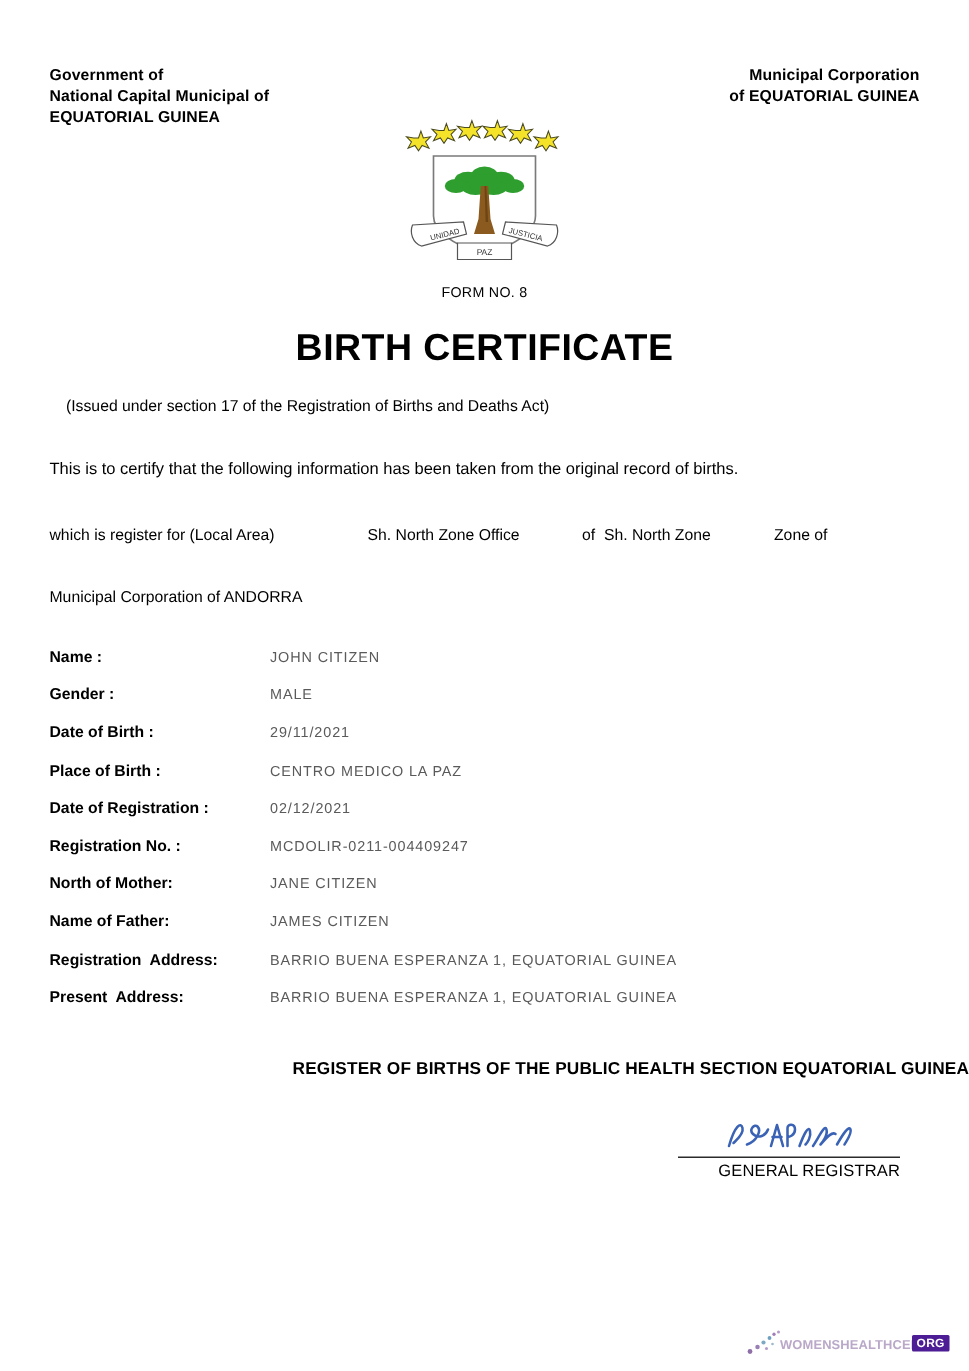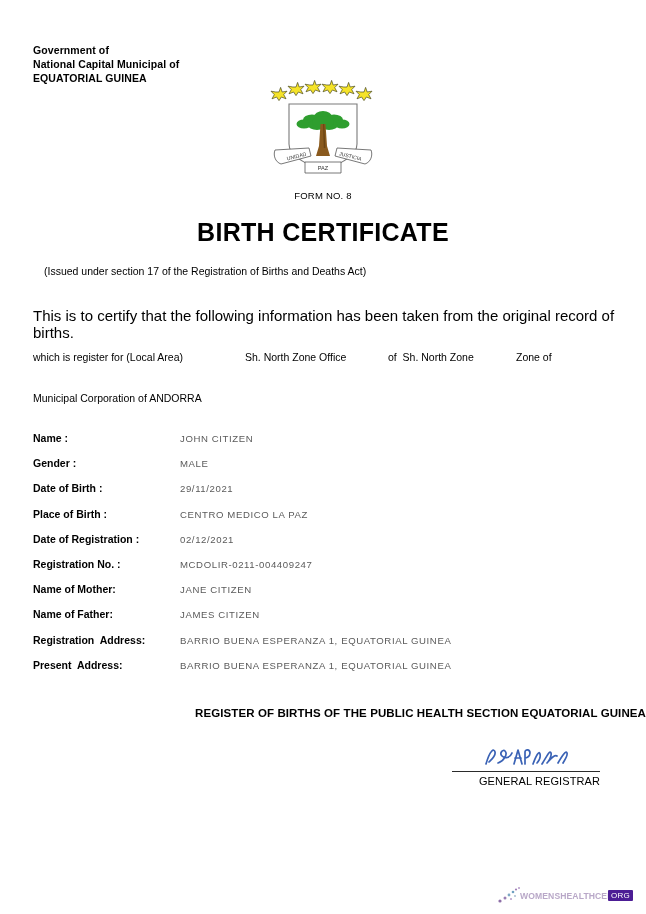--- a/index.html
+++ b/index.html
@@ -82,21 +82,21 @@
     left: 0;
     width: 100%;
     font-size: 10.5px;
     margin-left: 44px;
   }
 
   .certify {
     position: absolute;
     top: 307px;
     left: 33px;
-    font-size: 15px;
+    font-size: 11px;
   }
 
   
   .register-row {
     position: absolute;
     top: 351px;
     left: 33px;
     right: 33px;
     font-size: 10.5px;
     height: 14px;
@@ -201,37 +201,41 @@
     color: #b9a8c8;
     white-space: nowrap;
   }
   .wm-org {
     position: absolute;
     left: 111px;
     top: 5px;
     background: #4c1d95;
     color: #ffffff;
     font-size: 8px;
-    font-weight: normal;
+    font-weight: bold;
     padding: 1px 3px 1px 3px;
     letter-spacing: 0.2px;
     border-radius: 1px;
   }
   .wm-dots { position: absolute; left: 0; top: 0; }
 </style>
 </head>
 <body>
 
 <div class="page">
 
   <div class="header">
     <div class="header-block header-left">
       <div>Government of</div>
       <div>National Capital Municipal of</div>
       <div>EQUATORIAL GUINEA</div>
+    </div>
+    <div class="header-block header-right">
+      <div>Municipal Corporation</div>
+      <div>of  EQUATORIAL GUINEA</div>
     </div>
   </div>
 
   <div class="emblem-wrap">
     <div class="emblem">
       <svg width="112" height="112" viewBox="0 0 112 112">
 
         <g fill="#f5e32a" stroke="#4a4a20" stroke-width="0.7">
           <polygon points="12,16 13.6,11.4 15.2,16 20,15.2 16.7,18.6 19,22.8 14.4,21 12,24.6 9.6,21 5,22.8 7.3,18.6 4,15.2 8.8,16"></polygon>
           <polygon points="29,11 30.6,6.4 32.2,11 37,10.2 33.7,13.6 36,17.8 31.4,16 29,19.6 26.6,16 22,17.8 24.3,13.6 21,10.2 25.8,11"></polygon>
@@ -302,21 +306,21 @@
     </div>
     <div class="field-row">
       <span class="field-label">Date of Registration :</span>
       <span class="field-value">02/12/2021</span>
     </div>
     <div class="field-row">
       <span class="field-label">Registration No. :</span>
       <span class="field-value">MCDOLIR-0211-004409247</span>
     </div>
     <div class="field-row">
-      <span class="field-label">Name of Mother:</span>
+      <span class="field-label">North of Mother:</span>
       <span class="field-value">JANE CITIZEN</span>
     </div>
     <div class="field-row">
       <span class="field-label">Name of Father:</span>
       <span class="field-value">JAMES CITIZEN</span>
     </div>
     <div class="field-row">
       <span class="field-label">Registration  Address:</span>
       <span class="field-value">BARRIO BUENA ESPERANZA 1, EQUATORIAL GUINEA</span>
     </div>

